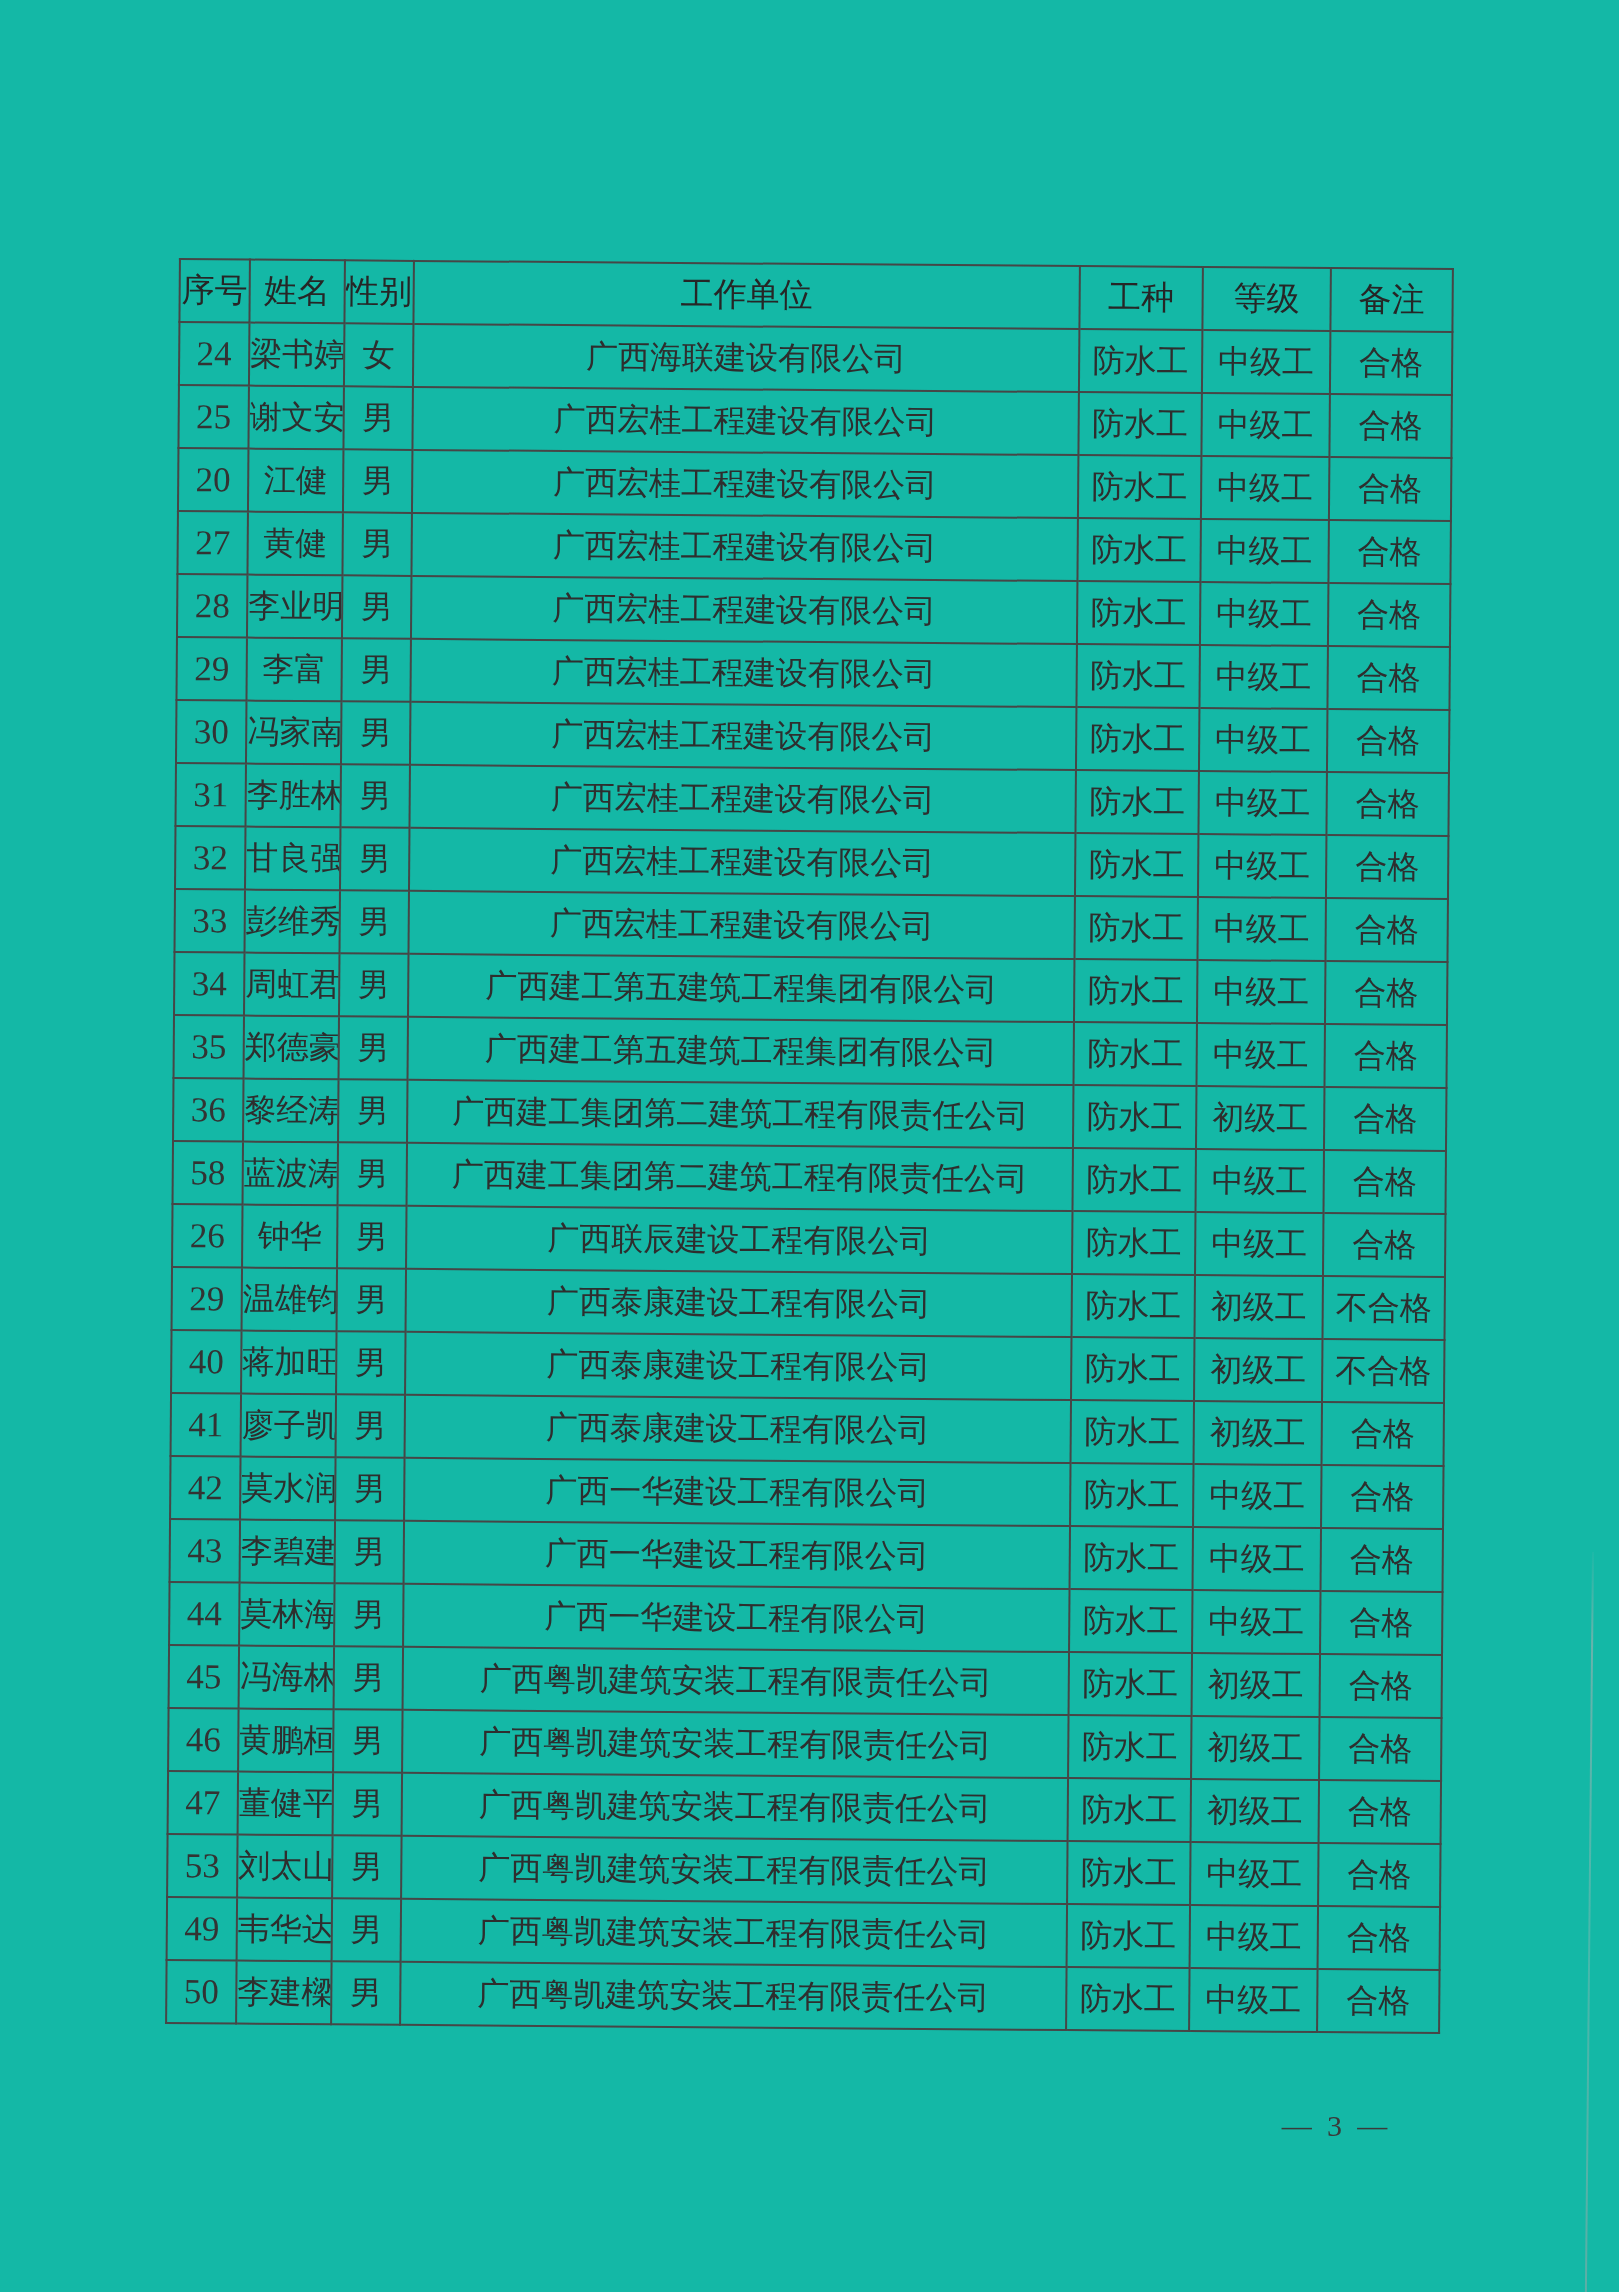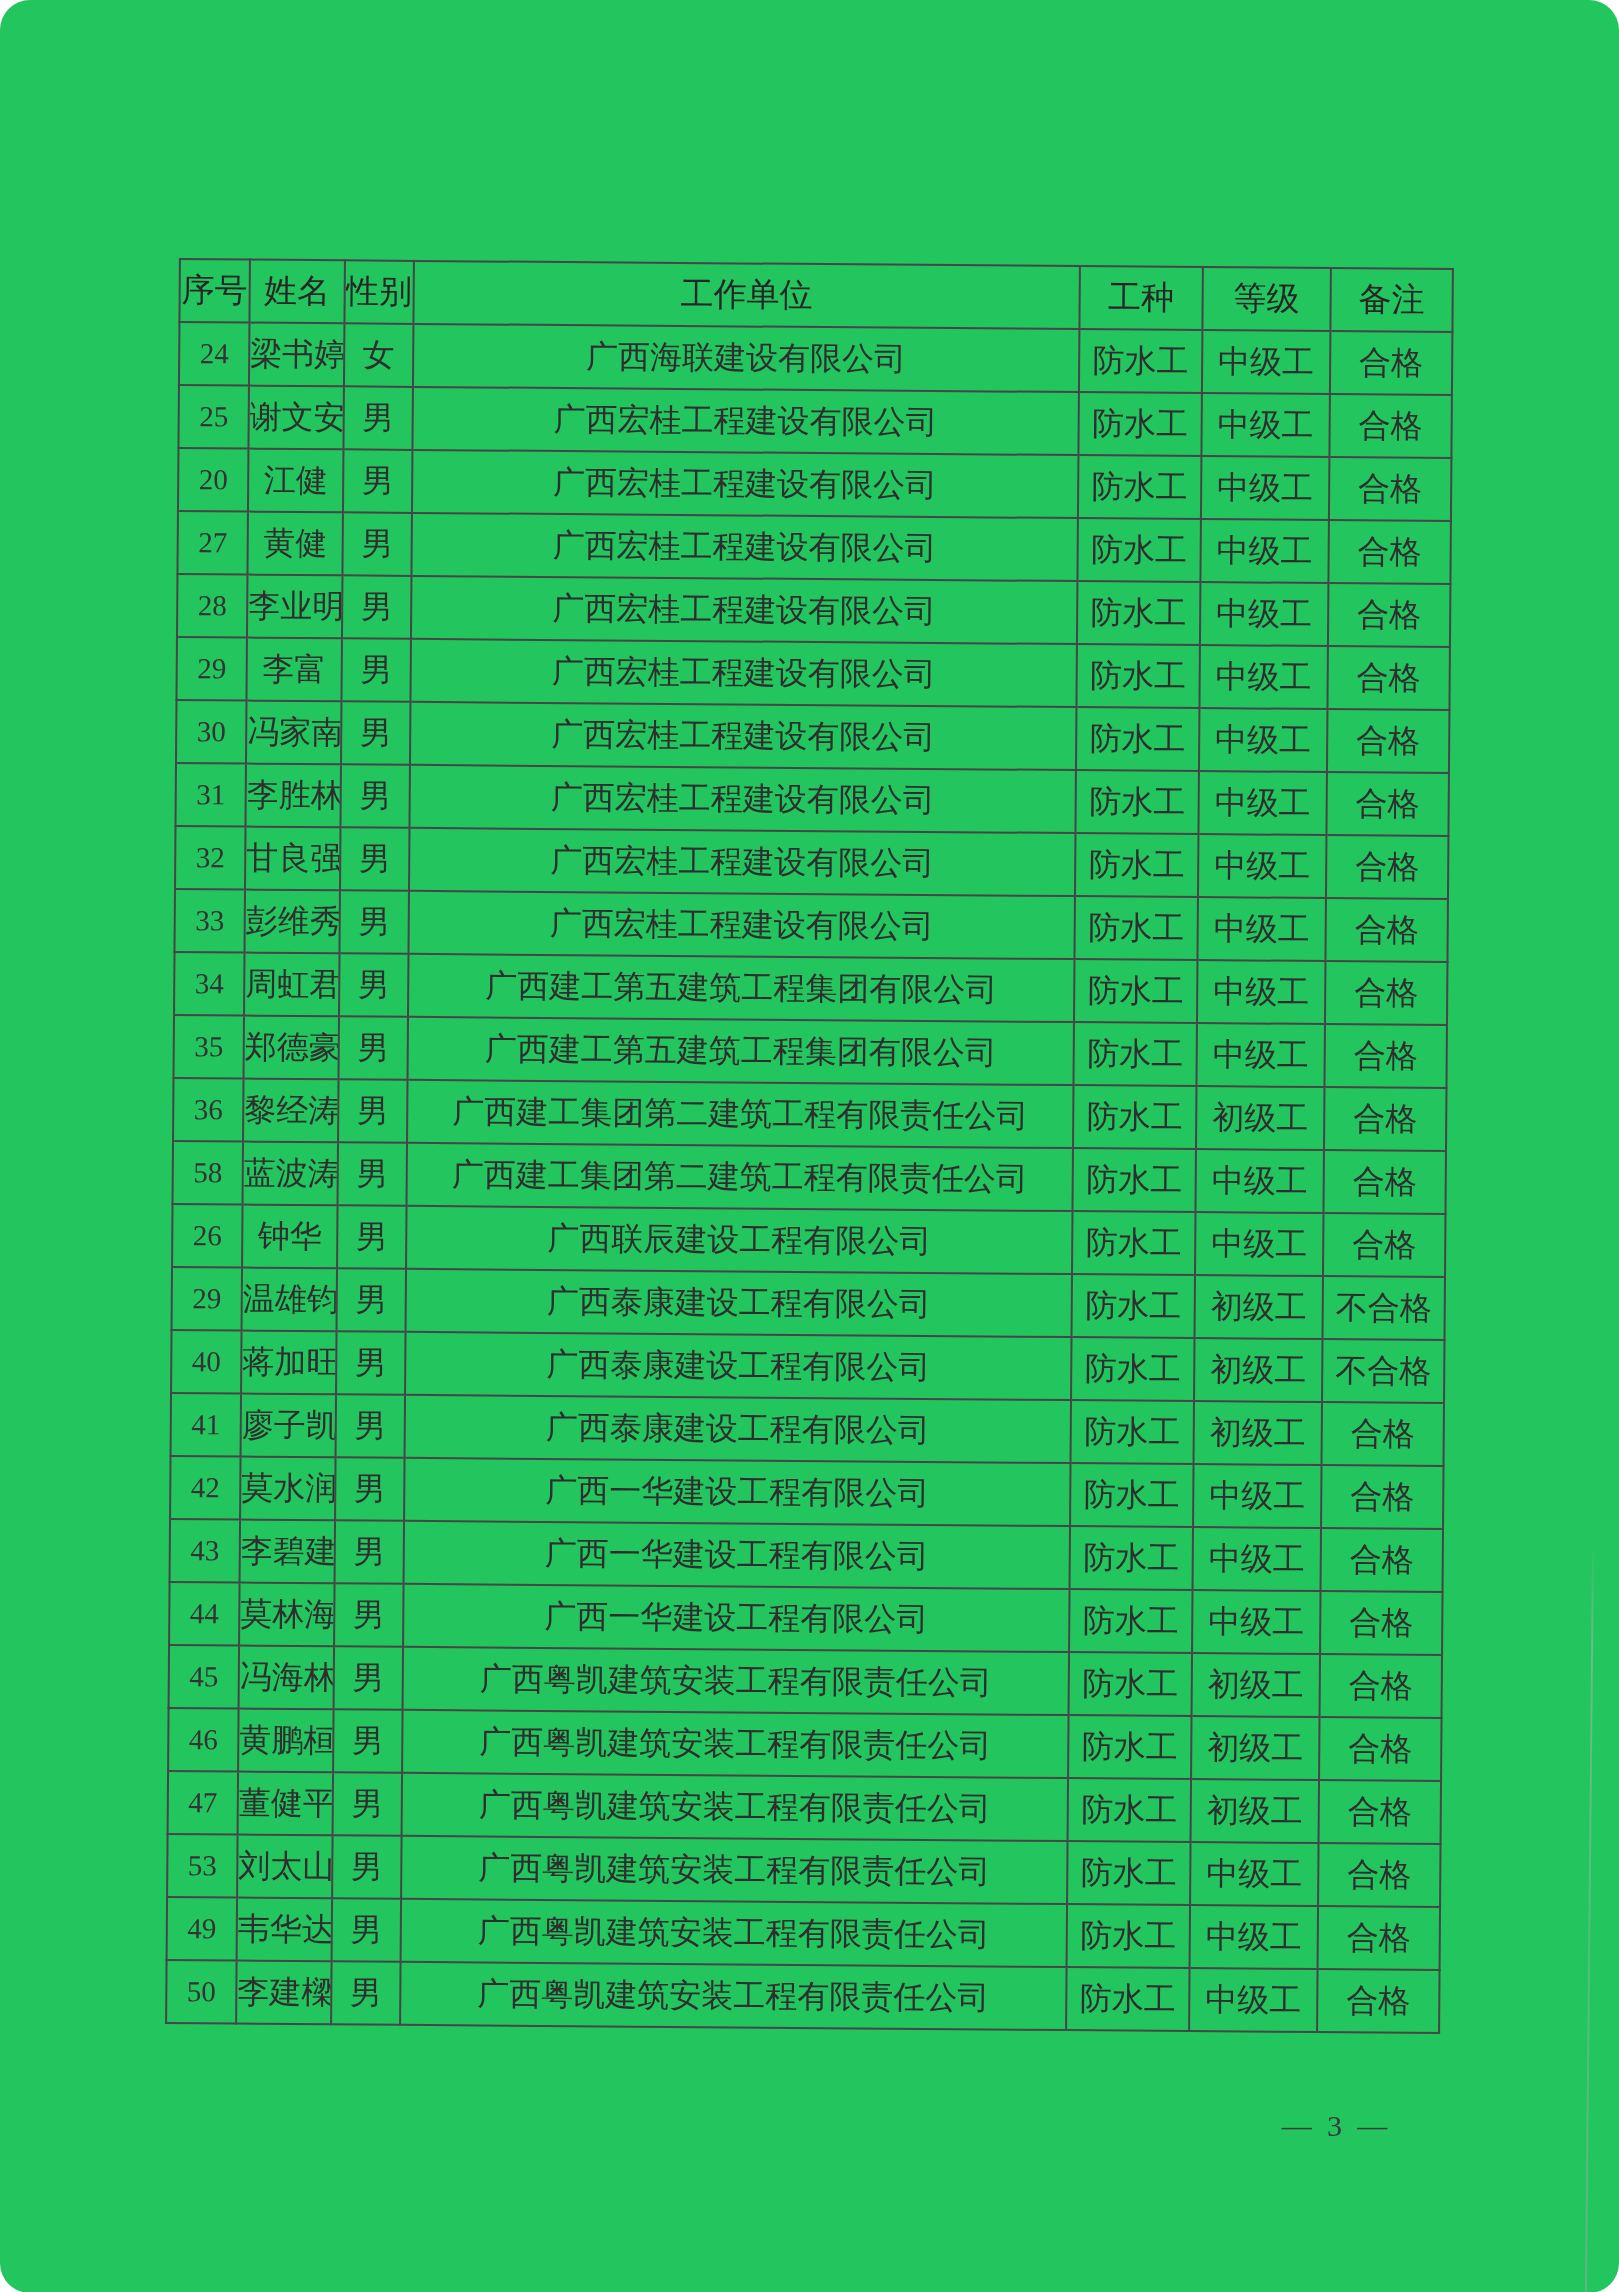--- a/index.html
+++ b/index.html
@@ -4,21 +4,21 @@
 <style>
   html,body{margin:0;padding:0;}
   body{
     width:1619px;height:2293px;
     background:#ffffff;
     position:relative;
     font-family:"Liberation Serif", serif;
     color:#2d2d2d;
     overflow:hidden;
   }
-  .page{position:absolute;inset:0;background:#22c55e;border-radius:30px;}
+  .page{position:absolute;inset:0;background:#14b8a6;}
   .table-wrap{
     position:absolute;
     left:172px;top:263px;width:1272px;
     transform:rotate(0.45deg);
   }
   table.results{
     border-collapse:collapse;
     table-layout:fixed;
     width:1272px;
     border:2.9px solid #3d3d3d;
@@ -37,21 +37,21 @@
     font-size:33px;
     font-weight:500;
     color:#262626;
     border-bottom-width:2.9px;
   }
   table.results td{
     font-size:32px;
     font-weight:400;
     color:#2e2e2e;
   }
-  table.results td.c0{font-size:29px;color:#333;}
+  table.results td.c0{font-size:35px;color:#333;}
   .page-number{
     position:absolute;
     left:1253px;top:2109px;
     width:167px;
     text-align:center;
     font-size:30px;
     color:#3a3a3a;
     letter-spacing:3.9px;
     white-space:nowrap;
   }

